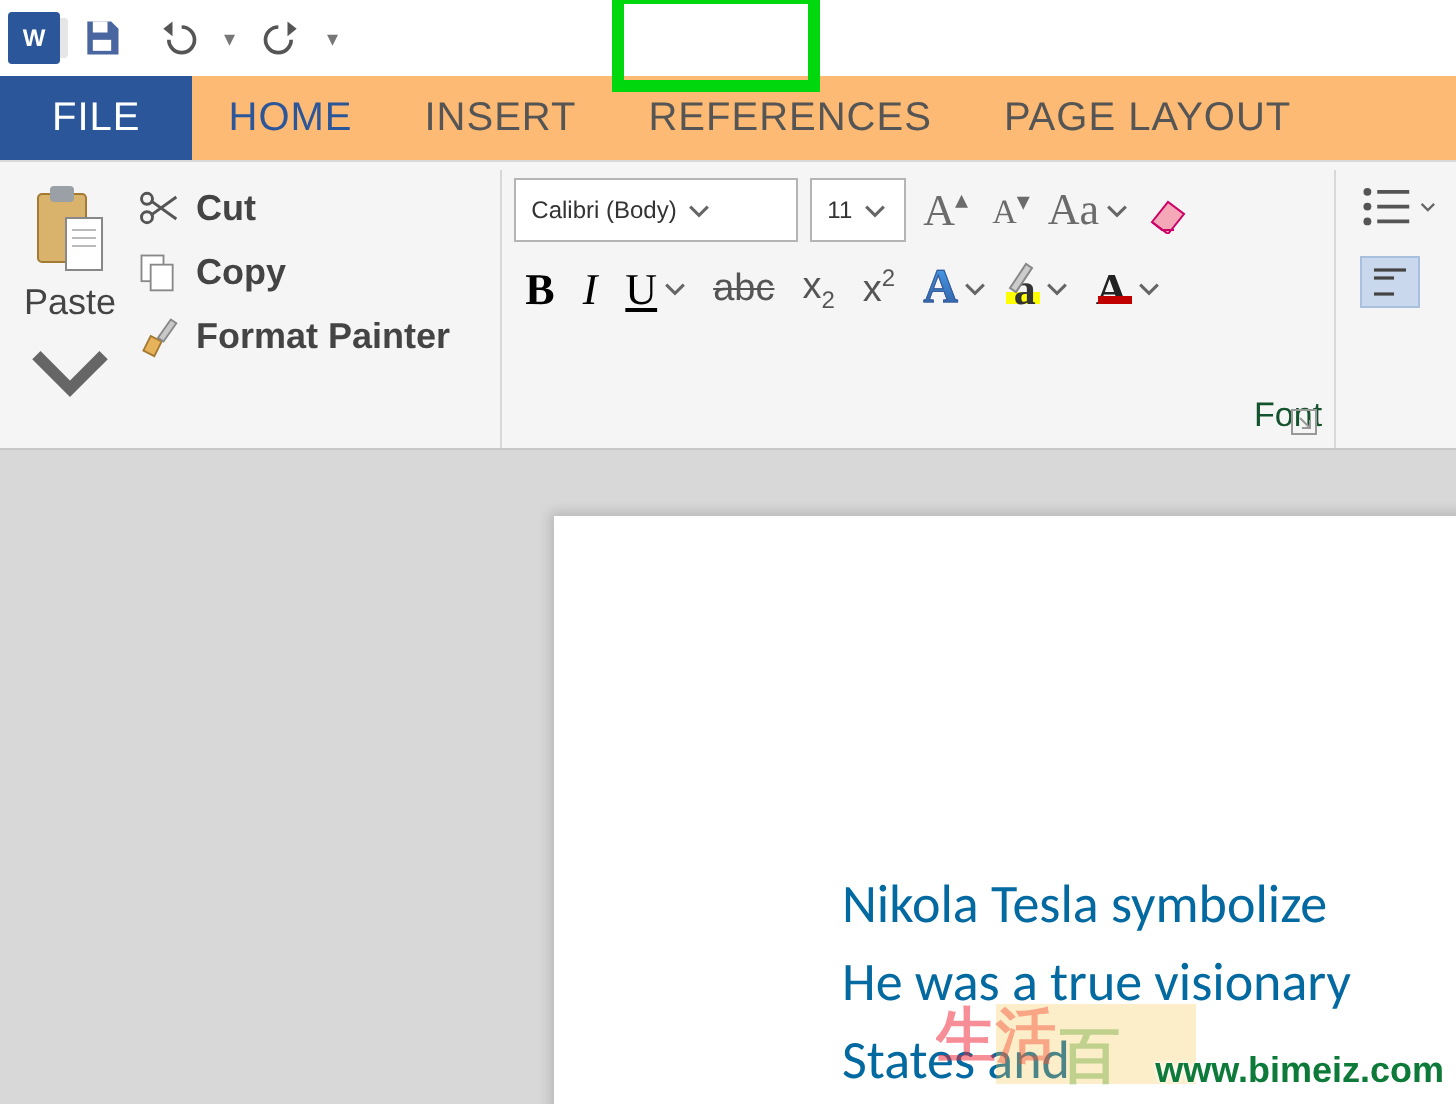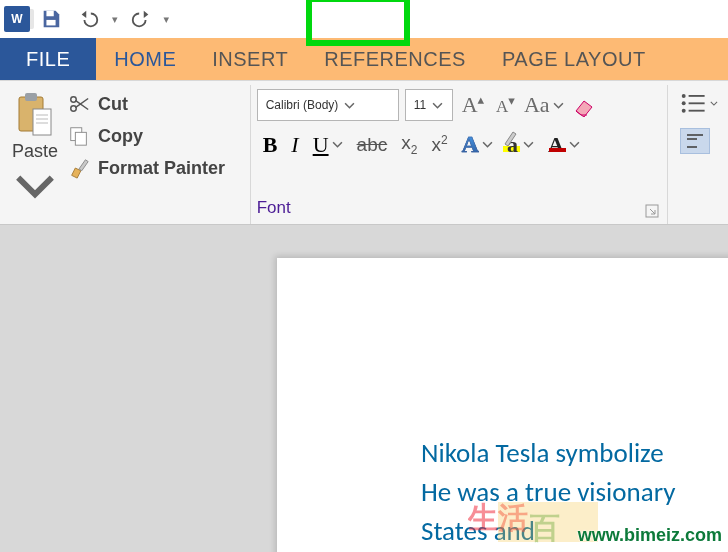--- a/index.html
+++ b/index.html
@@ -76,21 +76,21 @@
     height:145px;
     padding-top:4px;
   }
   .group {
     border-right:1px solid #d8d8d8;
     display:flex; flex-direction:column;
     padding:2px 6px 0 6px;
   }
   .group-body { flex:1; display:flex; }
   .group-label {
-    text-align:left; color:#4c1d95; font-size:17px;
+    text-align:right; color:#14532d; font-size:17px;
     padding:3px 0 6px 0;
     position:relative;
   }
   .group-launcher {
     position:absolute; right:2px; bottom:6px;
     width:14px;height:14px; color:#888;
   }
   .paste-big {
     display:flex; flex-direction:column; align-items:center;
     padding:4px 6px; cursor:pointer;

